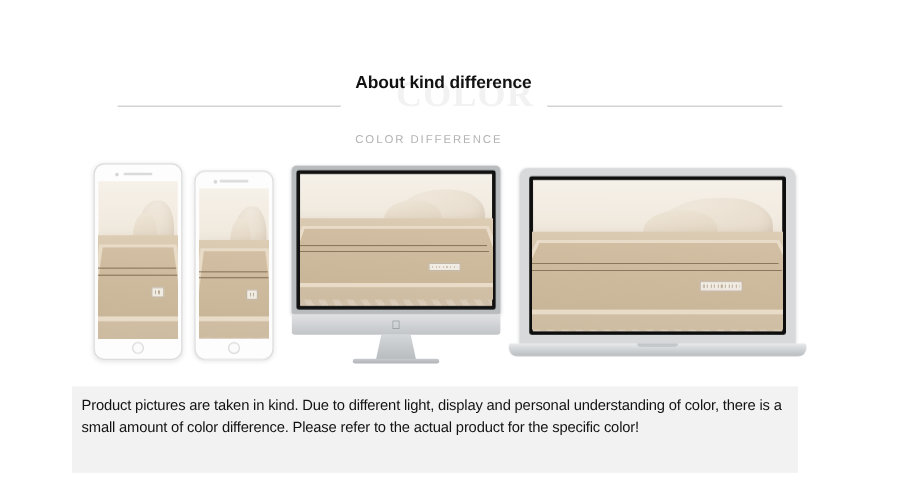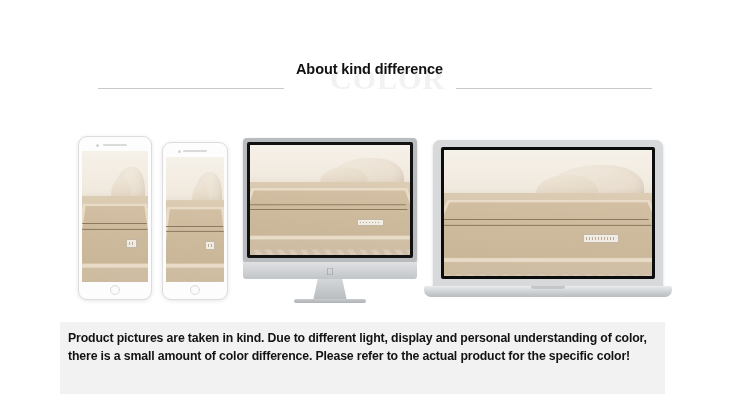--- a/index.html
+++ b/index.html
@@ -183,38 +183,39 @@
     background:#c3c7ca; border-radius:0 0 4px 4px;
   }
 
   
   .note-panel {
     position:absolute; left:60px; top:322px;
     width:605px; height:72px; background:#f2f2f2;
   }
   .note-text {
     position:absolute; left:68px; top:330px; width:600px;
-    font-size:12.3px; font-weight:bold; color:#131313;
+    font-size:12.3px; font-weight:normal; color:#131313;
     line-height:1.45; letter-spacing:-0.15px;
   }
 </style>
 </head>
 <body>
 
 <div class="page">
 
   <div class="header">
 
     <div class="watermark">COLOR</div>
 
     <div class="rule rule-left"></div>
     <div class="rule rule-right"></div>
 
     <div class="title">About kind difference</div>
 
+    <div class="subtitle">COLOR DIFFERENCE</div>
   </div>
 
   <div class="devices">
 
     <div class="phone" id="phone-a">
       <div class="cam"></div>
       <div class="speaker"></div>
       <div class="pscreen">
         <div class="rug">
           <div class="wallarea"></div>

